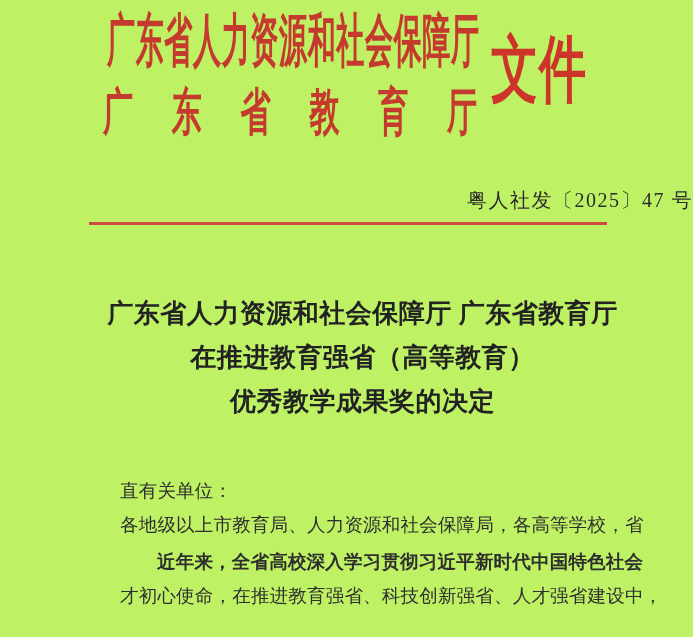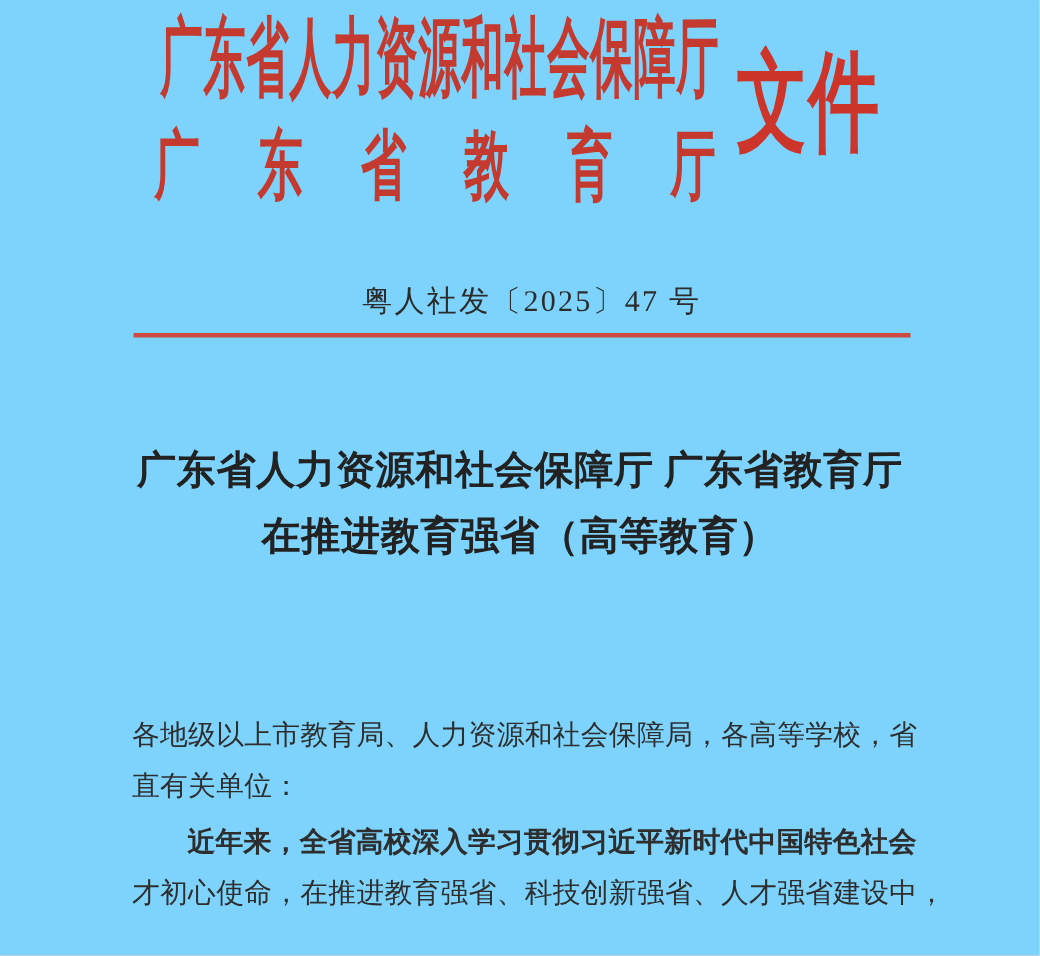--- a/index.html
+++ b/index.html
@@ -1,17 +1,17 @@
 <!DOCTYPE html>
 <html style="--header-red: #c43a2f; --doc-type-red: #ce352a; --divider-red: #cd4a40; --text: #2e2e2e;"><head>
 <meta charset="utf-8">
 <style>
   html,body{margin:0;padding:0;background:#e9e9e9;}
   .page{
-    position:relative;width:693px;height:637px;background:#7dd3fc;overflow:hidden;
+    position:relative;width:693px;height:637px;background:#bef264;overflow:hidden;
     font-family:"Liberation Serif","DejaVu Serif",serif;
     box-shadow:0 0 4px rgba(0,0,0,.2);
   }
   .agency-line1{
     position:absolute;left:107px;top:11px;width:372px;height:30px;
     font-size:28px;font-weight:bold;color:var(--header-red,#c43a2f);
     line-height:30px;white-space:nowrap;
     text-align:justify;text-align-last:justify;
     transform:scale(1,2.05);transform-origin:center top;
   }
@@ -23,65 +23,66 @@
     transform:scale(1,1.68);transform-origin:center top;
   }
   .doc-type{
     position:absolute;left:491px;top:34px;
     font-size:47px;font-weight:bold;color:var(--doc-type-red,#ce352a);
     line-height:47px;letter-spacing:1px;white-space:nowrap;
     transform:scale(1,1.55);transform-origin:left top;
   }
   .doc-number{
     position:absolute;left:0;top:187px;width:100%;box-sizing:border-box;padding-left:16px;
-    text-align:center;font-size:20px;color:#2c2c2c;letter-spacing:1.5px;white-space:nowrap;
+    text-align:right;font-size:20px;color:#2c2c2c;letter-spacing:1.5px;white-space:nowrap;
   }
   .red-divider{
     position:absolute;left:89px;top:222px;width:518px;height:3px;
     background:var(--divider-red,#cd4a40);
   }
   .title{
     position:absolute;left:0;top:292px;width:100%;
     text-align:center;color:#222;font-weight:bold;
     font-size:26px;line-height:44px;letter-spacing:.5px;
   }
   .salutation{
     position:absolute;left:88px;top:474px;width:545px;
     font-size:18.5px;line-height:34px;color:var(--text,#2e2e2e);letter-spacing:.2px;
   }
   .paragraph{
     position:absolute;left:88px;top:545px;width:545px;
     font-size:18.5px;line-height:34px;color:var(--text,#2e2e2e);letter-spacing:.2px;
   }
   .paragraph .body-line:first-child{text-indent:2em;font-weight:bold;}
-  .body-line,.title-line{white-space:nowrap;}
+  .body-line,.title-line{white-space:nowrap;padding-left:32px;}
 </style>
 </head>
 <body>
 
 <div class="page">
 
   <div class="agency-line1">广东省人力资源和社会保障厅</div>
 
   <div class="agency-line2">广东省教育厅</div>
 
   <div class="doc-type">文件</div>
 
   <div class="doc-number">粤人社发〔2025〕47 号</div>
 
   <div class="red-divider"></div>
 
   <div class="title">
       <div class="title-line">广东省人力资源和社会保障厅 广东省教育厅</div>
       <div class="title-line">在推进教育强省（高等教育）</div>
+      <div class="title-line">优秀教学成果奖的决定</div>
     </div>
 
   <div class="salutation">
+      <div class="body-line">直有关单位：</div>
       <div class="body-line">各地级以上市教育局、人力资源和社会保障局，各高等学校，省</div>
-      <div class="body-line">直有关单位：</div>
     </div>
 
   <div class="paragraph">
       <div class="body-line">近年来，全省高校深入学习贯彻习近平新时代中国特色社会</div>
       <div class="body-line">才初心使命，在推进教育强省、科技创新强省、人才强省建设中，</div>
     </div>
 
 </div>
 
 </body></html>

